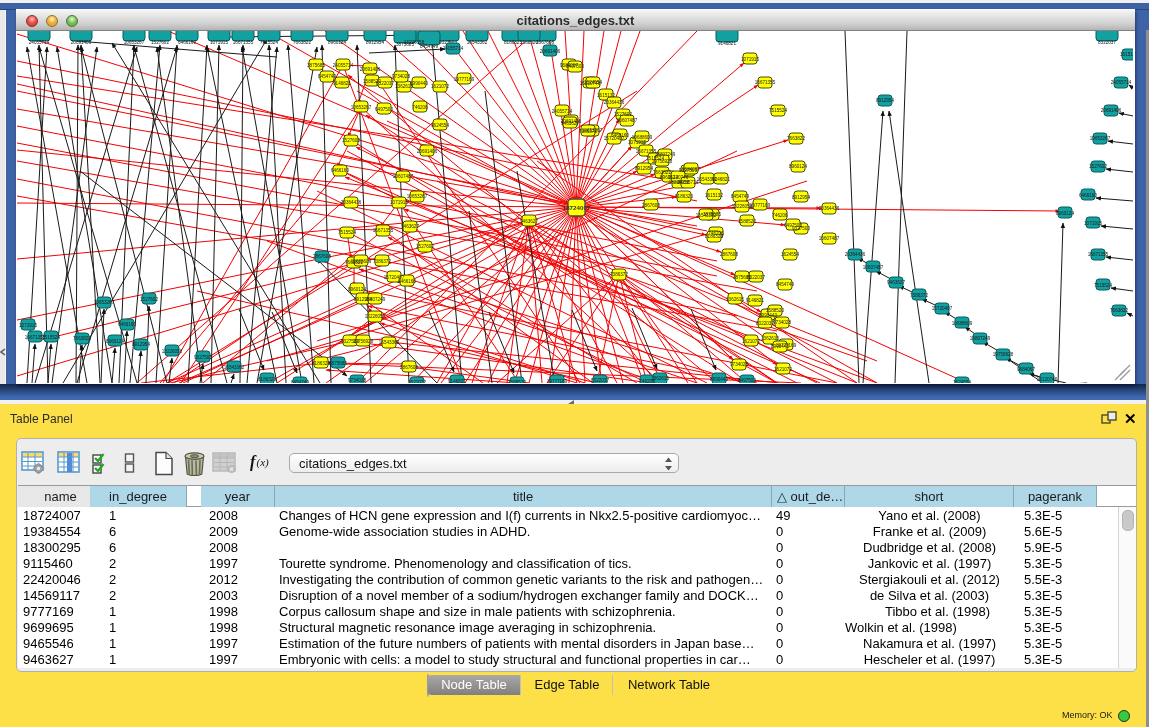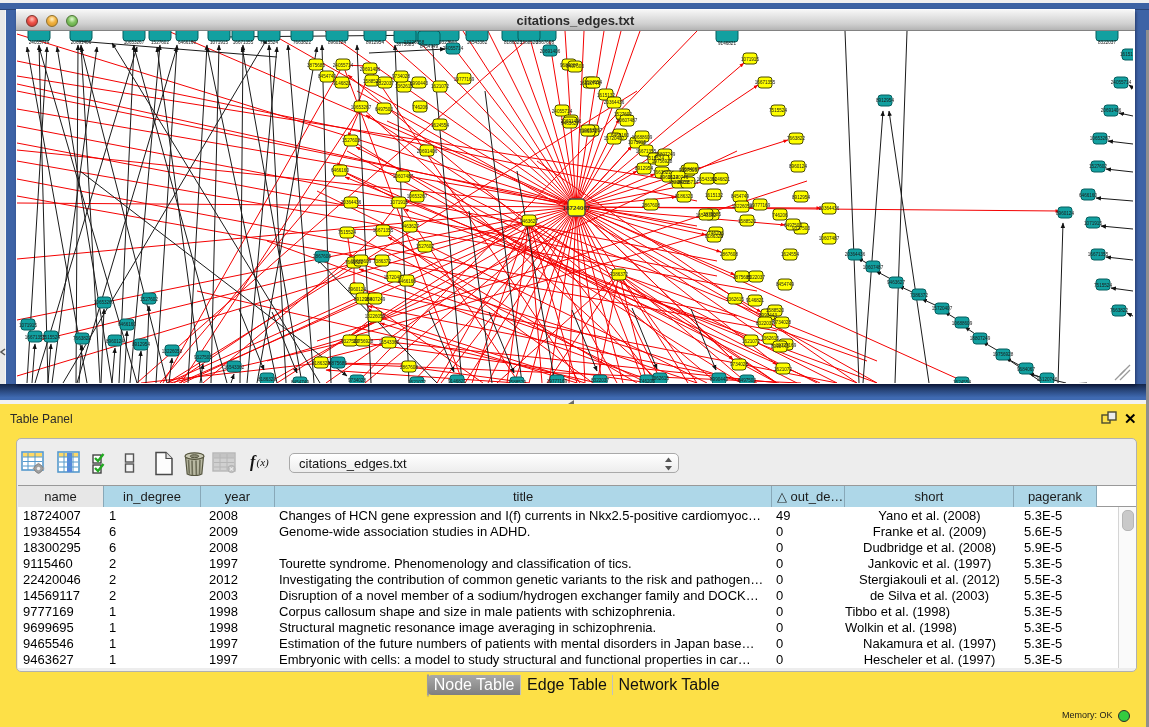--- a/index.html
+++ b/index.html
@@ -42,21 +42,21 @@
   .hd{position:absolute;top:0;height:21px;white-space:nowrap;background:#aed7e8;border-right:1px solid #88a8b8;box-sizing:border-box;text-align:center;font-size:13px;color:#1c1c1c;line-height:21px;overflow:hidden;}
   #tblhead{left:1px;top:46px;width:1118px;height:22px;border-top:1px solid #999;border-bottom:1px solid #999;box-sizing:border-box;background:#fff;}
   .row{position:absolute;height:16px;font-size:13px;color:#000;white-space:nowrap;}
   .c{position:absolute;top:0;overflow:hidden;}
   
   #sbar{left:1101px;top:68px;width:18px;height:161px;background:#fafafa;border-left:1px solid #d5d5d5;box-sizing:border-box;}
   #sthumb{left:3px;top:3px;width:10px;height:19px;border-radius:5px;background:#c9c9c9;border:1px solid #b5b5b5;}
 
   
   #tabs{left:427px;top:674px;height:20px;border:1px solid #9d9d9d;border-radius:5px;background:#fcfcfc;box-shadow:0 1px 1px rgba(0,0,0,.15);}
-  .tab{position:absolute;top:0;height:20px;line-height:20px;text-align:center;font-size:16px;color:#111;}
+  .tab{position:absolute;top:0;height:20px;line-height:20px;text-align:center;font-size:13px;color:#111;}
   #tab1{left:0;width:92px;background:linear-gradient(#a9a9a9,#7f7f7f);color:#fff;border-radius:4px 0 0 4px;}
   #tab2{left:92px;width:92px;border-left:1px solid #c0c0c0;}
   #tab3{left:184px;width:112px;border-left:1px solid #c0c0c0;}
 
   #memtxt{left:1062px;top:710px;font-size:9px;color:#1a1a1a;}
   #memdot{left:1118px;top:710px;width:12px;height:12px;border-radius:50%;background:#35cb3f;border:1px solid #2a2a2a;box-sizing:border-box;}
 </style>
 </head>
 <body>
 <div id="stage">
@@ -682,21 +682,21 @@
 </svg></div>
       <div class="abs" id="combo">
           <span>citations_edges.txt</span>
           <svg style="position:absolute;right:5px;top:3px" width="9" height="14" viewBox="0 0 9 14">
             <path d="M4.5 0.5 L8 5 L1 5 z" fill="#555"></path>
             <path d="M4.5 13.5 L8 9 L1 9 z" fill="#555"></path>
           </svg>
         </div>
       <div class="abs" id="tblhead">
           <div class="hd" style="left:0px;width:86px;background:#e7e7e7;">name</div>
-          <div class="hd" style="left:86px;width:97px;">in_degree</div>
+          <div class="hd" style="left:72px;width:97px;">in_degree</div>
           <div class="hd" style="left:183px;width:74px;">year</div>
           <div class="hd" style="left:257px;width:497px;">title</div>
           <div class="hd" style="left:754px;width:73px;text-align:left;padding-left:5px;">△ out_de…</div>
           <div class="hd" style="left:827px;width:169px;">short</div>
           <div class="hd" style="left:996px;width:83px;">pagerank</div>
         </div>
       <div class="abs" id="tbl">
           <div class="row" style="left:0;top:1px;width:1100px">
             <span class="c" style="left:5px;width:80px">18724007</span>
             <span class="c" style="left:91px;width:60px">1</span>
@@ -749,21 +749,21 @@
             <span class="c" style="left:758px;width:60px">0</span>
             <span class="c" style="left:827px;width:169px;text-align:center">de Silva et al. (2003)</span>
             <span class="c" style="left:1006px;width:80px">5.3E-5</span>
           </div>
           <div class="row" style="left:0;top:97px;width:1100px">
             <span class="c" style="left:5px;width:80px">9777169</span>
             <span class="c" style="left:91px;width:60px">1</span>
             <span class="c" style="left:191px;width:60px">1998</span>
             <span class="c" style="left:261px;width:492px">Corpus callosum shape and size in male patients with schizophrenia.</span>
             <span class="c" style="left:758px;width:60px">0</span>
-            <span class="c" style="left:827px;width:169px;text-align:left">Tibbo et al. (1998)</span>
+            <span class="c" style="left:803px;width:169px;text-align:right">Tibbo et al. (1998)</span>
             <span class="c" style="left:1006px;width:80px">5.3E-5</span>
           </div>
           <div class="row" style="left:0;top:113px;width:1100px">
             <span class="c" style="left:5px;width:80px">9699695</span>
             <span class="c" style="left:91px;width:60px">1</span>
             <span class="c" style="left:191px;width:60px">1998</span>
             <span class="c" style="left:261px;width:492px">Structural magnetic resonance image averaging in schizophrenia.</span>
             <span class="c" style="left:758px;width:60px">0</span>
             <span class="c" style="left:827px;width:169px;">Wolkin et al. (1998)</span>
             <span class="c" style="left:1006px;width:80px">5.3E-5</span>

